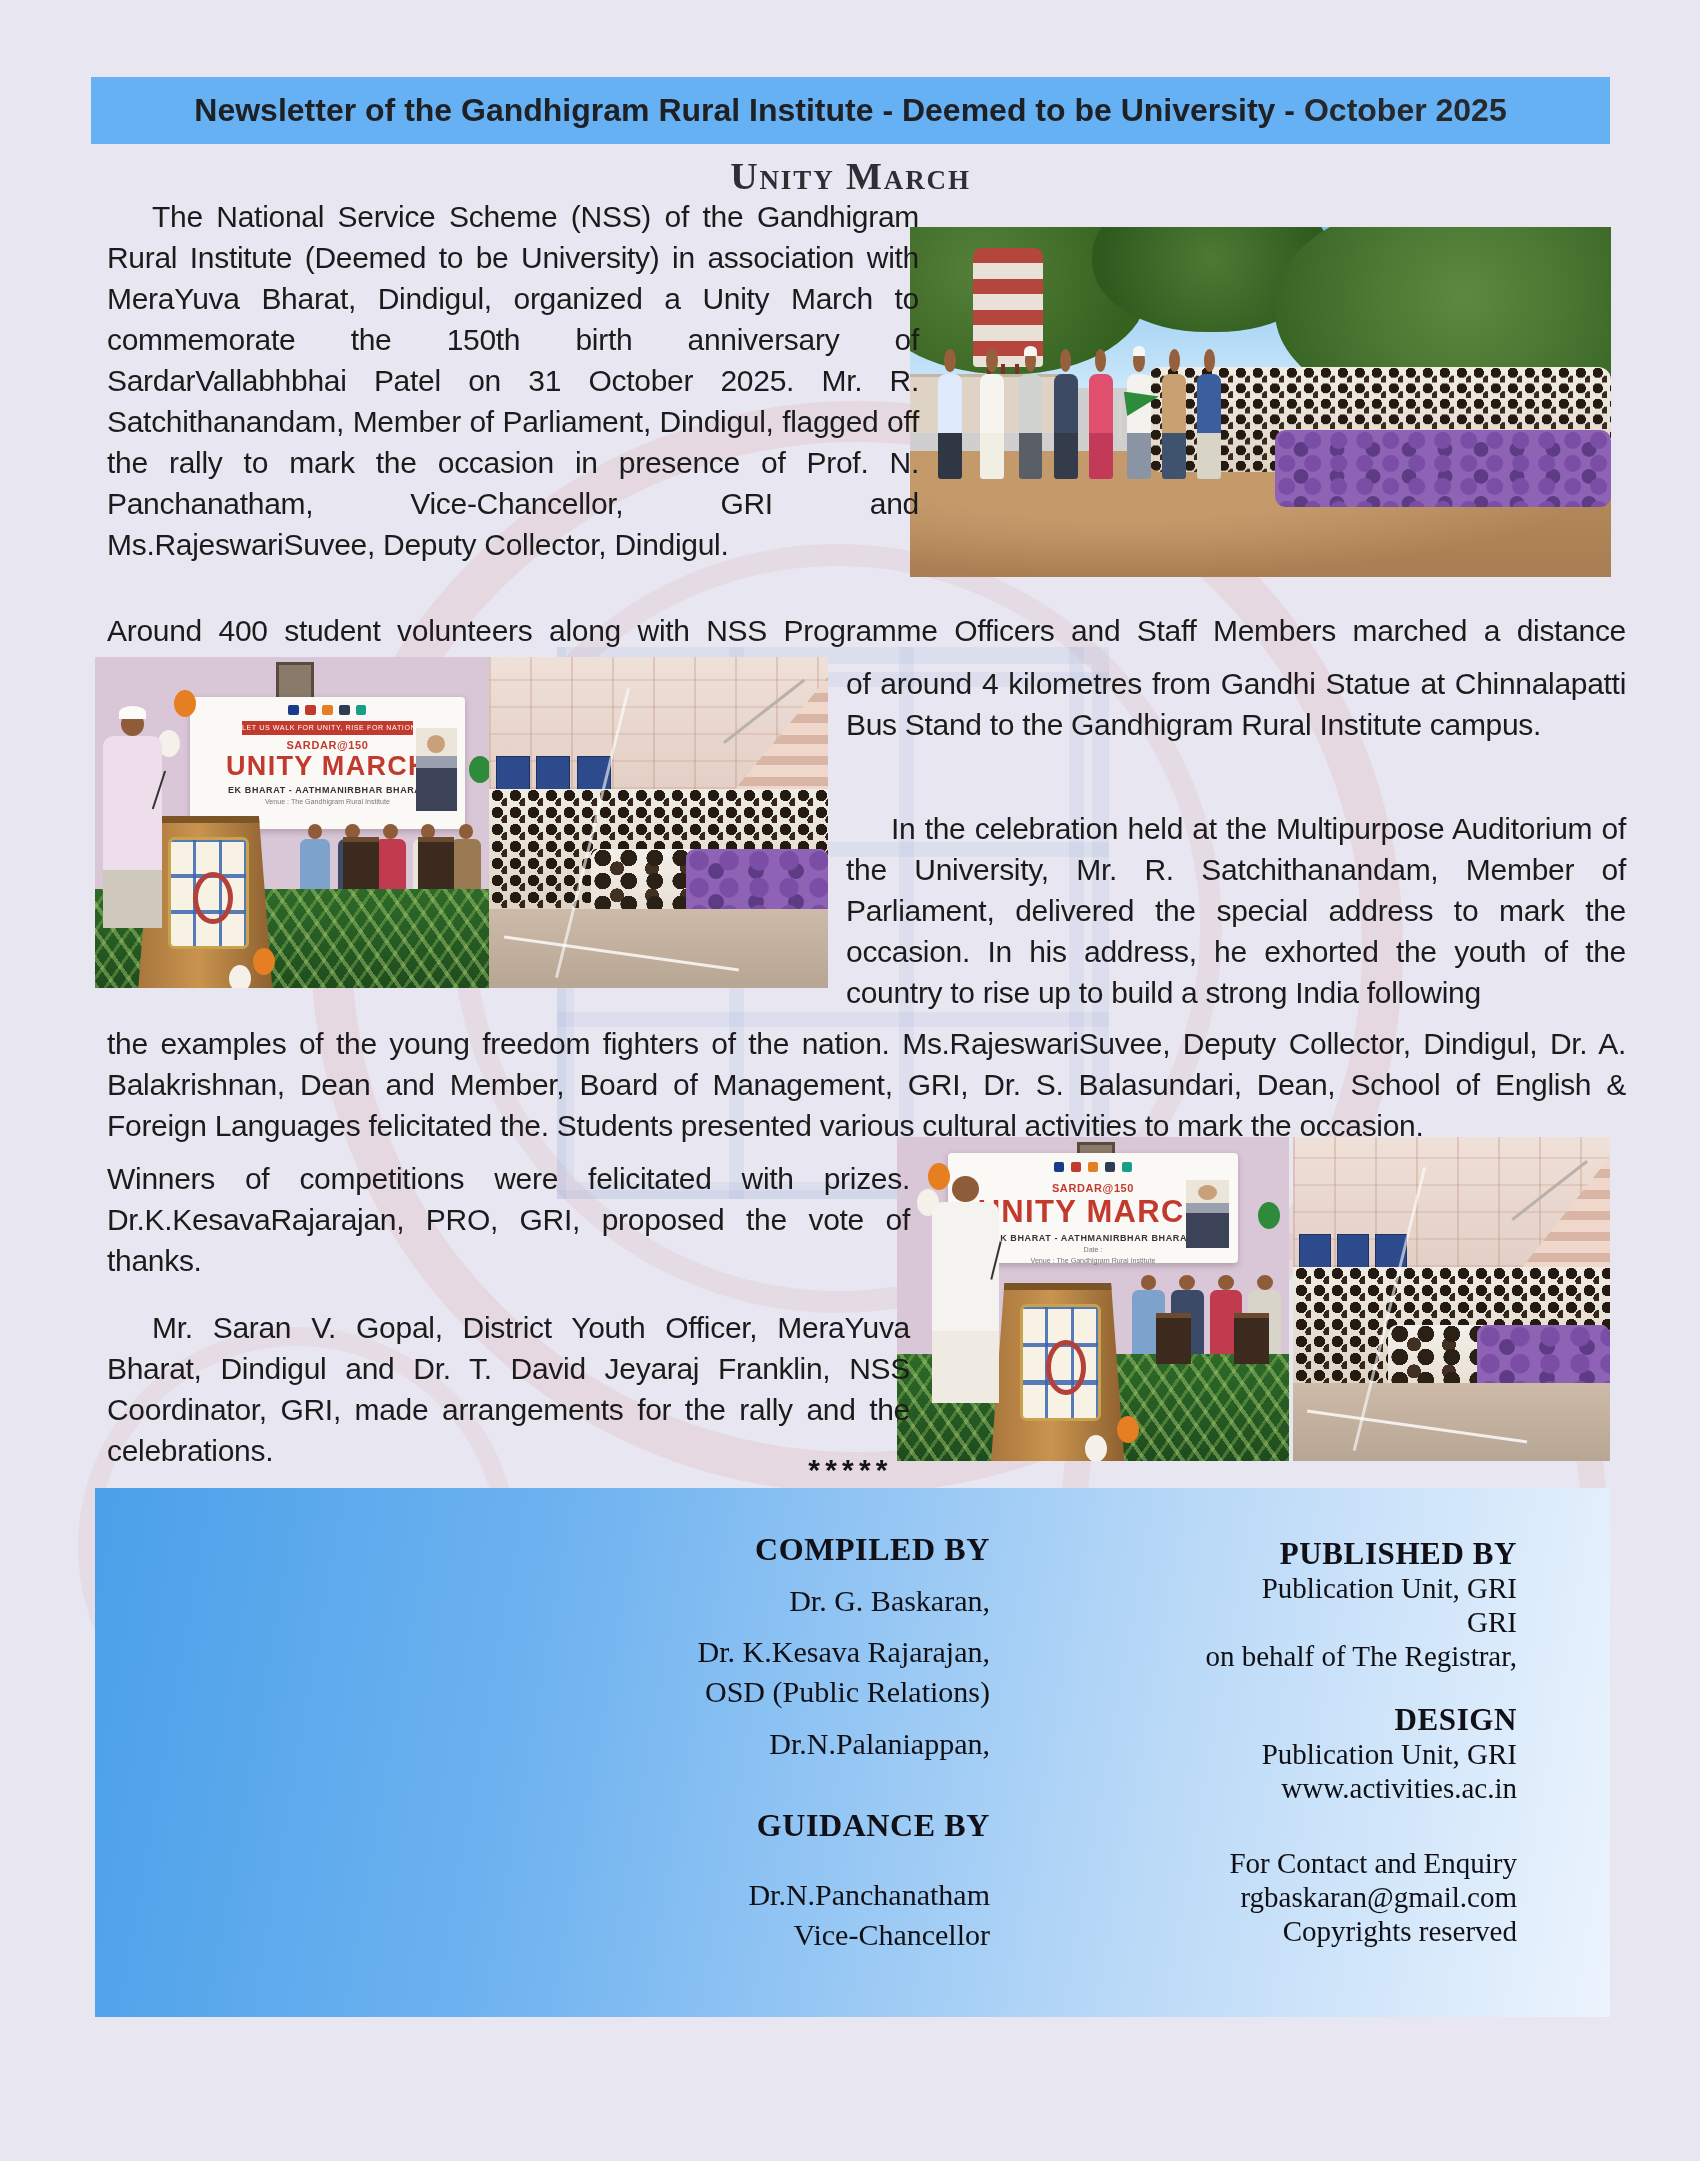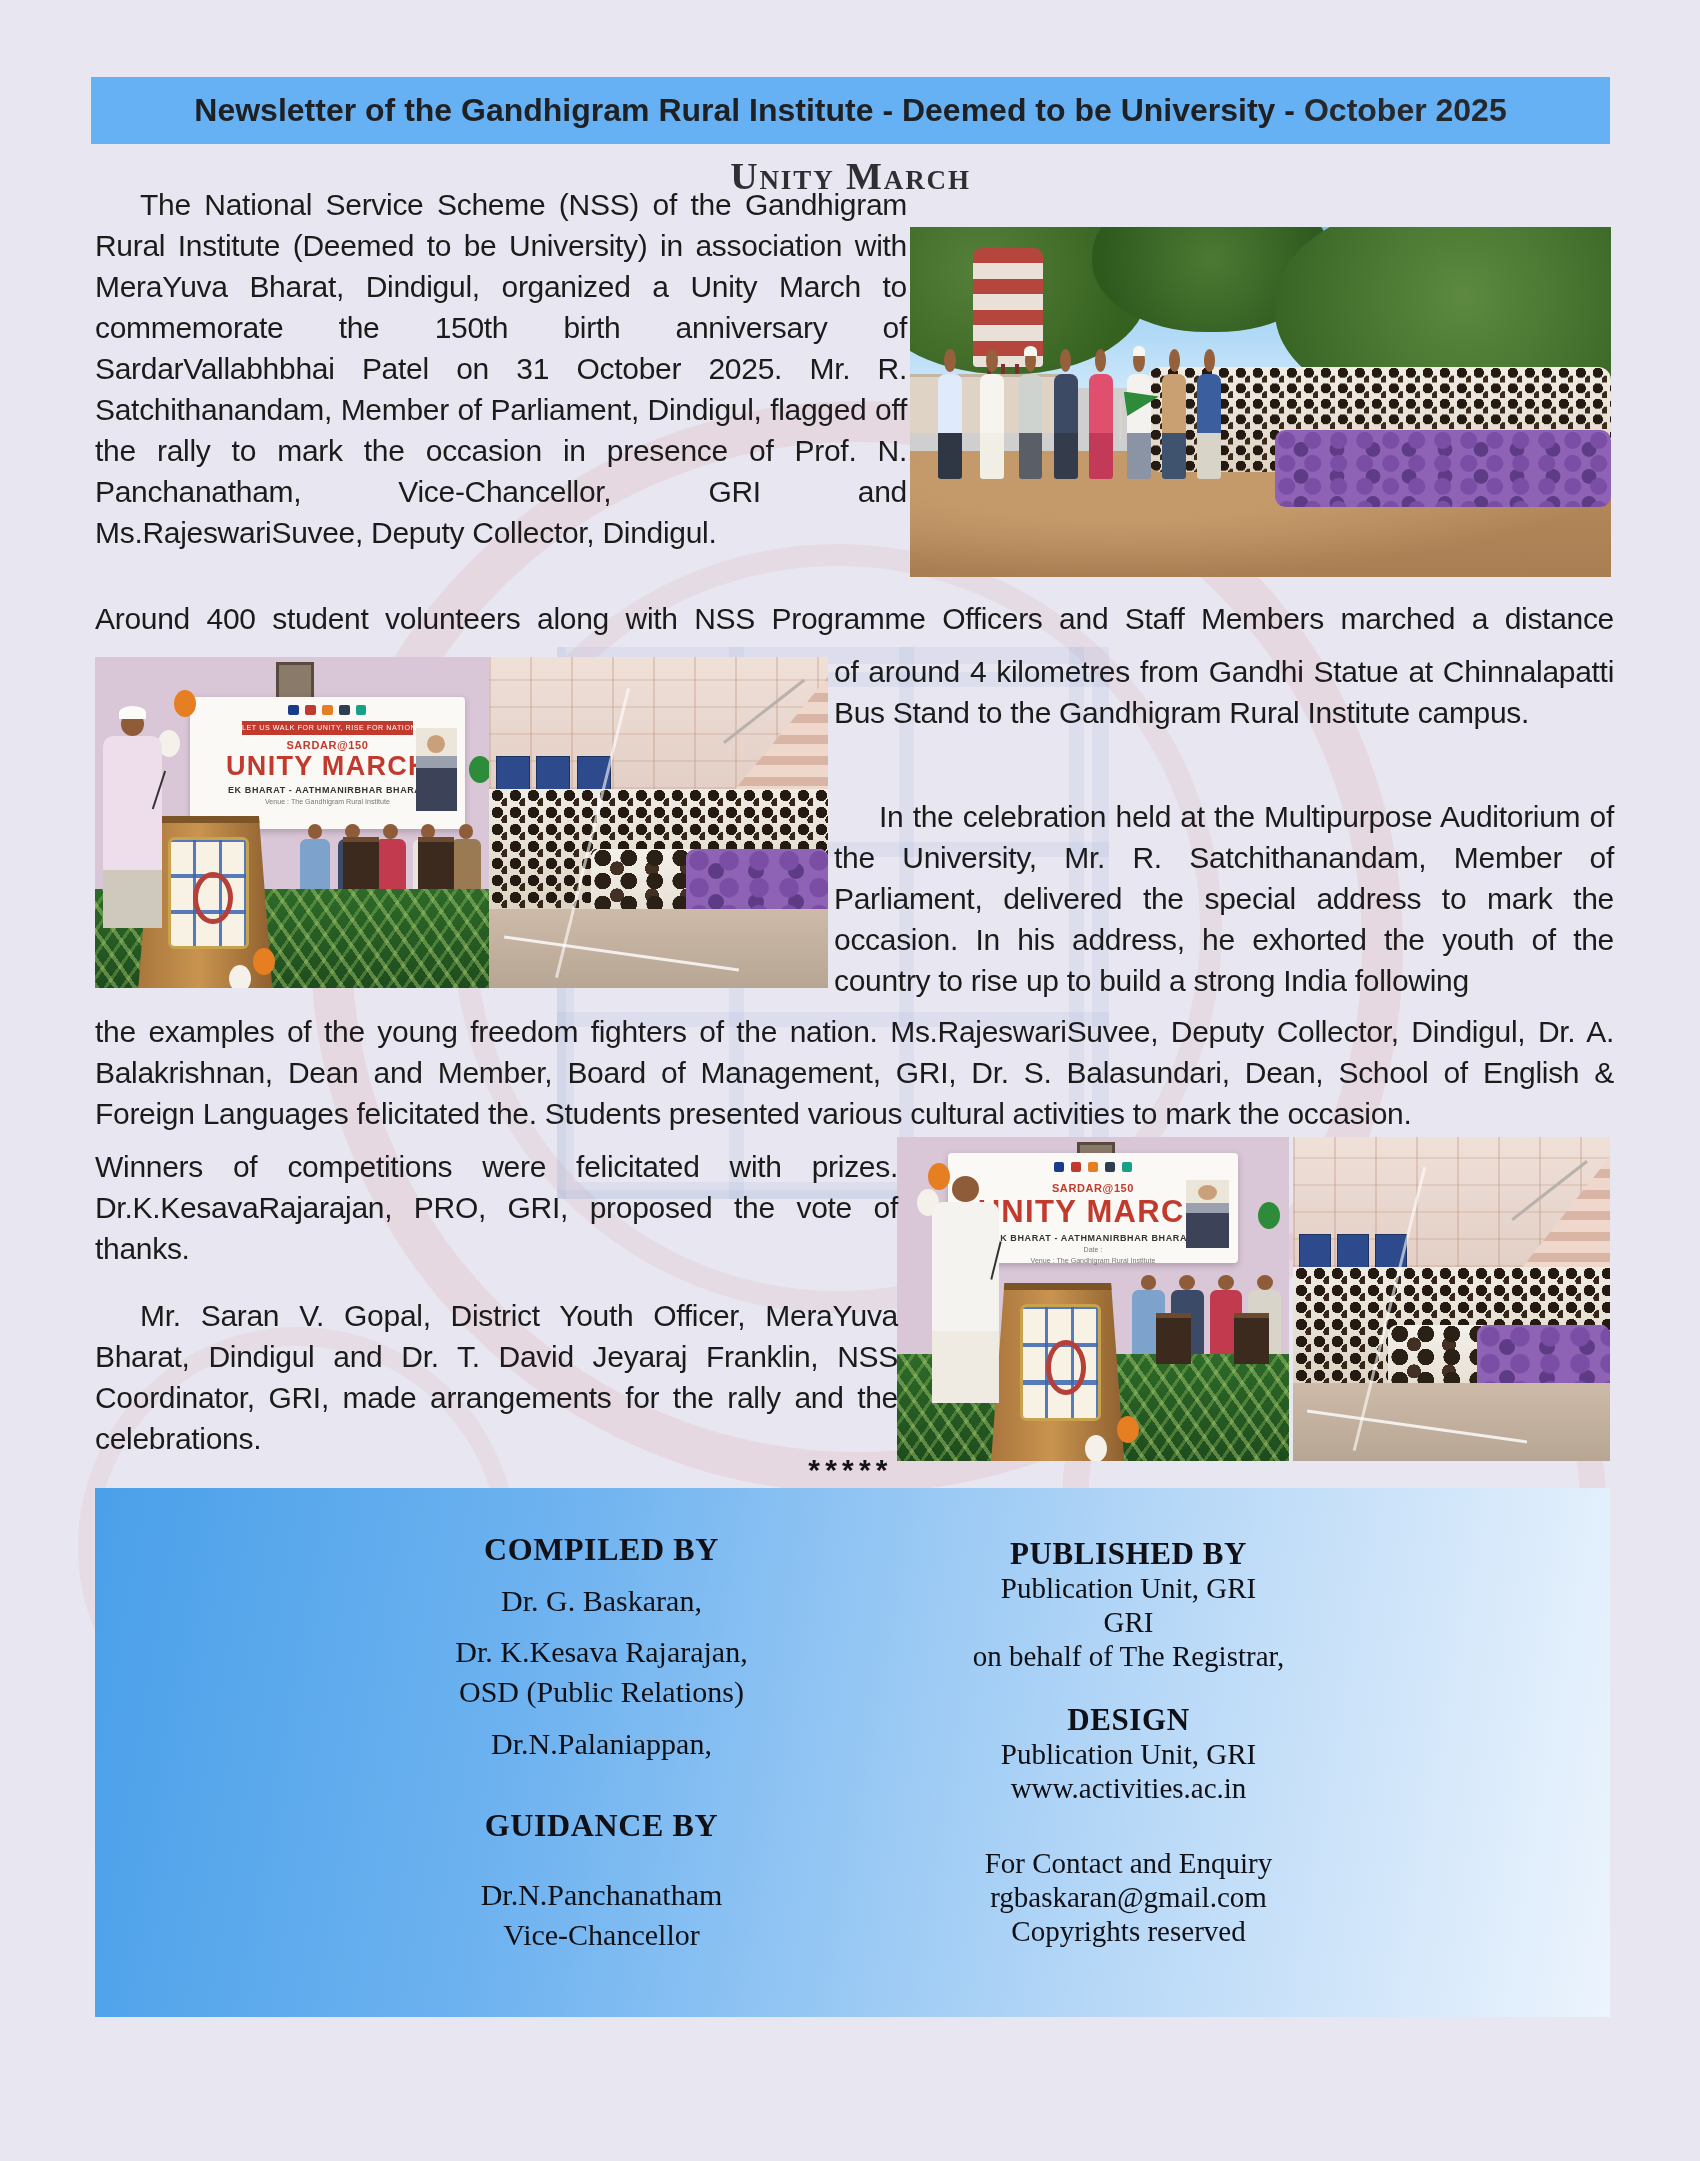--- a/index.html
+++ b/index.html
@@ -19,21 +19,21 @@
 
   
   .masthead{position:absolute;left:91px;top:77px;width:1519px;height:67px;background:#66b0f4;
     display:flex;align-items:center;justify-content:center;font-weight:bold;font-size:32px;color:#1f2023;white-space:nowrap;}
   .masthead .accent{margin-left:9px;color:#26282c;}
 
   
   .art-title{position:absolute;left:0;top:154px;width:1701px;margin:0;text-align:center;
     font-family:"Liberation Serif",serif;font-variant:small-caps;font-weight:bold;font-size:38px;
     letter-spacing:1.9px;color:#2e2e33;}
-  .body-p{position:absolute;margin:4px;font-size:30px;line-height:41px;letter-spacing:-0.3px;
+  .body-p{position:absolute;margin:16px;font-size:30px;line-height:41px;letter-spacing:-0.3px;
     color:#1b1b1b;text-align:justify;}
   .indent{text-indent:45px;}
   .p1{left:91px;top:180px;width:812px;}
   .p1c{left:91px;top:594px;width:1519px;text-align-last:justify;}
   .p2{left:830px;top:647px;width:780px;}
   .p3{left:830px;top:792px;width:780px;}
   .p3c{left:91px;top:1007px;width:1519px;}
   .p4{left:91px;top:1142px;width:803px;}
   .p5{left:91px;top:1291px;width:803px;}
   .separator{position:absolute;left:0;top:1453px;width:1701px;text-align:center;
@@ -157,21 +157,21 @@
       radial-gradient(circle 10.4px at 13px 11.7px,#7b4ea6 88%,transparent) 0 0/30px 27px,
       radial-gradient(circle 8.4px at 30px 22px,#5d3b85 88%,transparent) 0 0/40px 31px,#8e62b5;}
   .floorC{left:0;bottom:0;width:100%;height:24%;background:linear-gradient(#cdbaa9,#b8a695);}
   .court1{left:4%;bottom:10%;width:70%;height:3.2px;background:rgba(255,255,255,.8);transform:rotate(8deg);}
   .court2{left:30%;bottom:2%;width:3.2px;height:90%;background:rgba(255,255,255,.6);transform:rotate(14deg);}
 
   
   .imprint{position:absolute;left:95px;top:1488px;width:1515px;height:529px;
     background:linear-gradient(100deg,#4aa0e9 0%,#6fb3f0 30%,#b7d8f7 68%,#ecf4fd 100%);
     font-family:"Liberation Serif",serif;color:#101016;}
-  .fcol{position:absolute;text-align:center;}
+  .fcol{position:absolute;text-align:right;}
   .fcol-left{left:118px;top:41px;width:777px;font-size:30px;line-height:40px;}
   .fcol-right{left:645px;top:49px;width:777px;font-size:29px;line-height:34px;}
   .fhead{font-weight:bold;font-size:32px;letter-spacing:0.6px;}
   .fcol-right .fhead{font-size:31px;}
   .gap-s{margin-top:11.7px;}
   .gap-m{margin-top:30px;}
   .gap-l{margin-top:41px;}
 </style>
 </head>
 <body>

